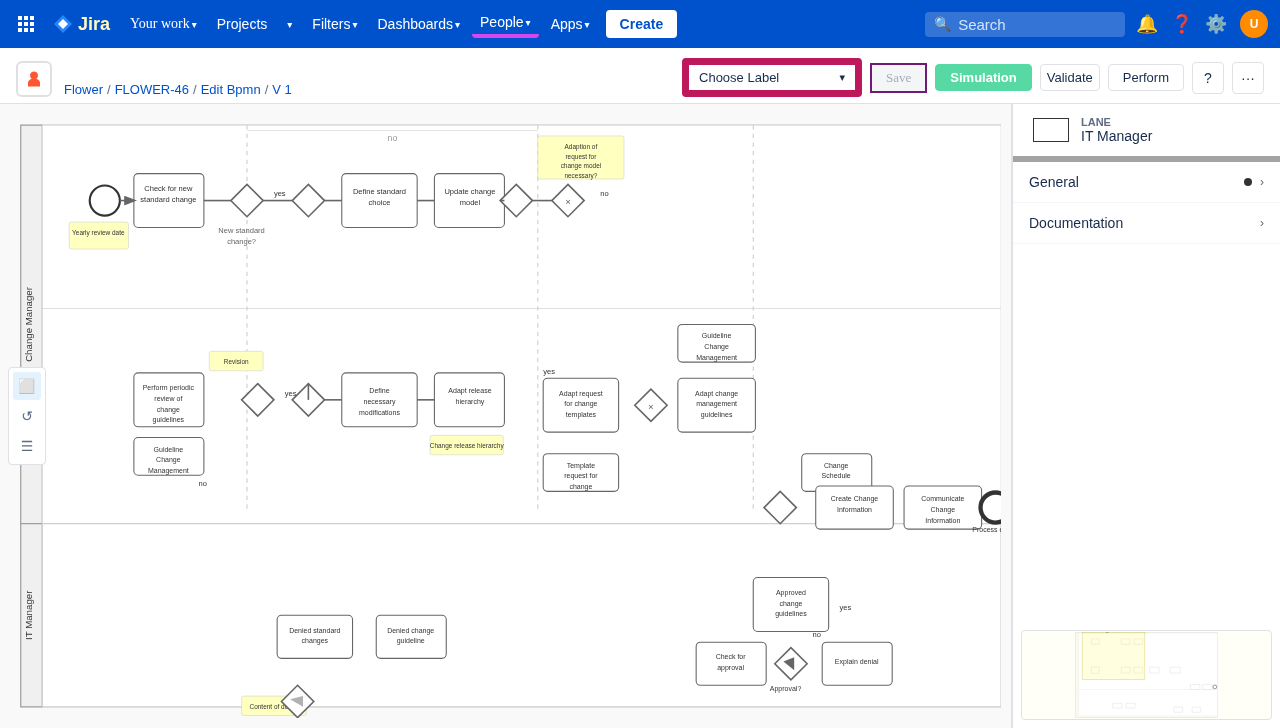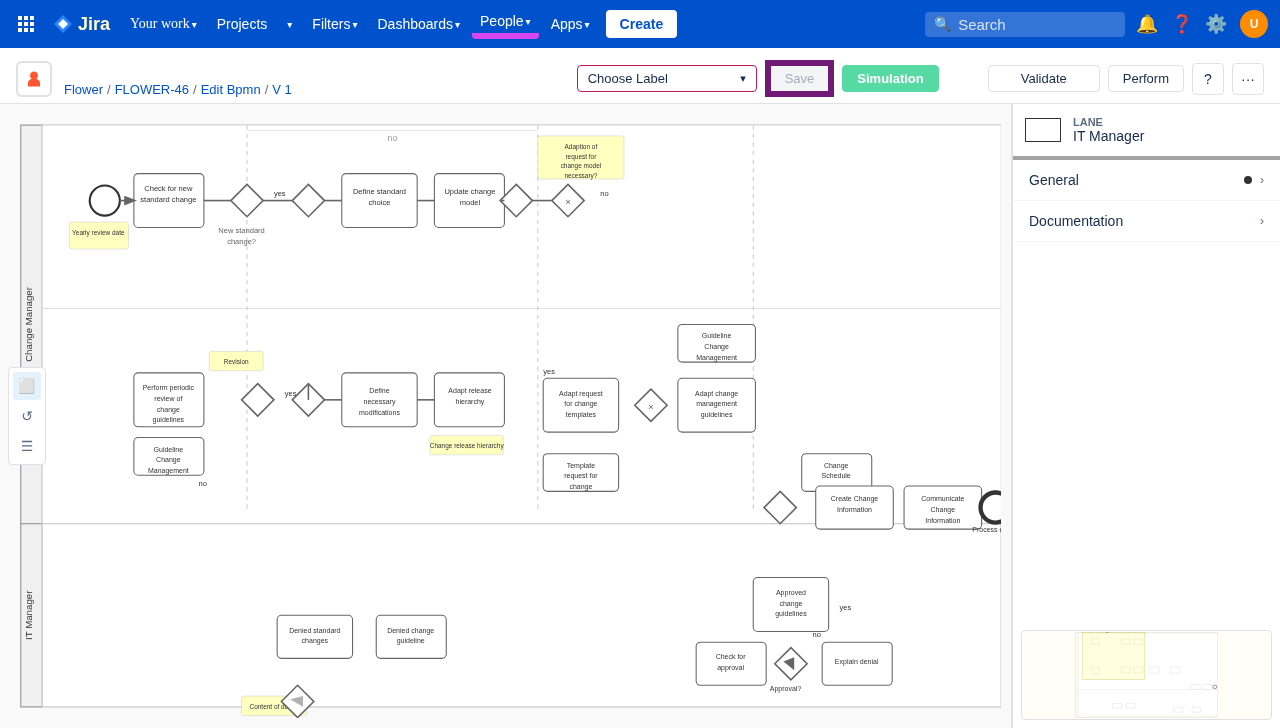--- a/index.html
+++ b/index.html
@@ -38,21 +38,21 @@
     <span style="font-size:10px;">▾</span>
   </div>
   <div style="color:#fff;font-size:14px;padding:4px 8px;border-radius:4px;cursor:pointer;display:flex;align-items:center;gap:2px;">
     <span>Filters</span>
     <span style="font-size:10px;">▾</span>
   </div>
   <div style="color:#fff;font-size:14px;padding:4px 8px;border-radius:4px;cursor:pointer;display:flex;align-items:center;gap:2px;">
     <span>Dashboards</span>
     <span style="font-size:10px;">▾</span>
   </div>
-  <div style="color:#fff;font-size:14px;padding:4px 8px;border-radius:4px;cursor:pointer;display:flex;align-items:center;gap:2px;border-bottom:6px solid #d946ef;">
+  <div style="color:#fff;font-size:14px;padding:4px 8px;border-radius:4px;cursor:pointer;display:flex;align-items:center;gap:2px;border-bottom:4px solid #d946ef;">
     <span>People</span>
     <span style="font-size:10px;">▾</span>
   </div>
   <div style="color:#fff;font-size:14px;padding:4px 8px;border-radius:4px;cursor:pointer;display:flex;align-items:center;gap:2px;">
     <span>Apps</span>
     <span style="font-size:10px;">▾</span>
   </div>
   <button style="background:#fff;color:#0052cc;font-weight:600;font-size:14px;padding:6px 14px;border-radius:4px;cursor:pointer;border:none;margin-left:4px;">Create</button>
   <div style="margin-left:auto;display:flex;align-items:center;gap:12px;">
     <div style="display:flex;align-items:center;background:rgba(255,255,255,0.2);border-radius:4px;padding:4px 10px;gap:6px;cursor:pointer;width:200px;">
@@ -79,27 +79,27 @@
       <span style="color:#5e6c84;font-size:13px;">/</span>
       <span style="color:#0052cc;font-size:13px;cursor:pointer;">FLOWER-46</span>
       <span style="color:#5e6c84;font-size:13px;">/</span>
       <span style="color:#0052cc;font-size:13px;cursor:pointer;">Edit Bpmn</span>
       <span style="color:#5e6c84;font-size:13px;">/</span>
       <span style="color:#0052cc;font-size:13px;cursor:pointer;">V 1</span>
     </div>
   </div>
 
   <div style="margin-left:auto;display:flex;align-items:center;gap:8px;">
-    <div style="border:1px solid #be185d;border-radius:4px;padding:5px 10px;font-size:13px;color:#172b4d;cursor:pointer;display:flex;align-items:center;gap:6px;background:#fff;min-width:180px;">
+    <div style="border:7px solid #be185d;border-radius:4px;padding:5px 10px;font-size:13px;color:#172b4d;cursor:pointer;display:flex;align-items:center;gap:6px;background:#fff;min-width:180px;">
       <span>Choose Label</span>
       <span style="margin-left:auto;font-size:11px;">▾</span>
     </div>
-    <button style="background:#f4f5f7;border:6px solid #701a75;border-radius:0;padding:5px 14px;font-size:13px;color:#a5adba;cursor:pointer;">Save</button>
+    <button style="background:#f4f5f7;border:2px solid #701a75;border-radius:0;padding:5px 14px;font-size:13px;color:#a5adba;cursor:pointer;font-family:Liberation Serif, serif;">Save</button>
     <button style="background:#57d9a3;border:1px solid #57d9a3;border-radius:4px;padding:5px 14px;font-size:13px;color:#fff;font-weight:600;cursor:pointer;">Simulation</button>
-    <button style="background:#fff;border:1px solid #dfe1e6;border-radius:4px;padding:5px 32px;font-size:13px;color:#172b4d;cursor:pointer;margin-left:41px;">Validate</button>
+    <button style="background:#fff;border:1px solid #dfe1e6;border-radius:4px;padding:5px 6px;font-size:13px;color:#172b4d;cursor:pointer;">Validate</button>
     <button style="background:#fff;border:1px solid #dfe1e6;border-radius:4px;padding:5px 14px;font-size:13px;color:#172b4d;cursor:pointer;">Perform</button>
     <button style="background:#fff;border:1px solid #dfe1e6;border-radius:4px;width:32px;height:32px;display:flex;align-items:center;justify-content:center;font-size:14px;color:#172b4d;cursor:pointer;">?</button>
     <button style="background:#fff;border:1px solid #dfe1e6;border-radius:4px;width:32px;height:32px;display:flex;align-items:center;justify-content:center;font-size:14px;color:#172b4d;cursor:pointer;">···</button>
   </div>
 </div>
 
 <div style="display:flex;height:calc(728px - 48px - 56px);">
 
   <div style="flex:1;background:#f9f9f9;position:relative;overflow:hidden;border-right:1px solid #dfe1e6;">
 
@@ -303,21 +303,21 @@
       <defs>
         <marker id="arrow" markerWidth="8" markerHeight="8" refX="6" refY="3" orient="auto">
           <path d="M0,0 L0,6 L8,3 z" fill="#666"></path>
         </marker>
       </defs>
     </svg>
   </div>
 
   <div style="width:268px;border-left:1px solid #dfe1e6;background:#fff;display:flex;flex-direction:column;overflow:hidden;">
 
-    <div style="padding:12px 12px;border-bottom:4px solid #a3a3a3;display:flex;align-items:center;gap:12px;">
+    <div style="padding:12px 20px;border-bottom:6px solid #a3a3a3;display:flex;align-items:center;gap:12px;">
       <div style="width:36px;height:24px;border:1px solid #333;background:#fff;flex-shrink:0;"></div>
       <div>
         <div style="font-size:11px;color:#5e6c84;font-weight:600;text-transform:uppercase;">LANE</div>
         <div style="font-size:14px;color:#172b4d;font-weight:500;">IT Manager</div>
       </div>
     </div>
 
     <div style="display:flex;align-items:center;justify-content:space-between;padding:12px 16px;border-bottom:1px solid #f4f5f7;cursor:pointer;">
       <div style="display:flex;align-items:center;gap:8px;font-size:14px;color:#172b4d;">
         <span>General</span>

